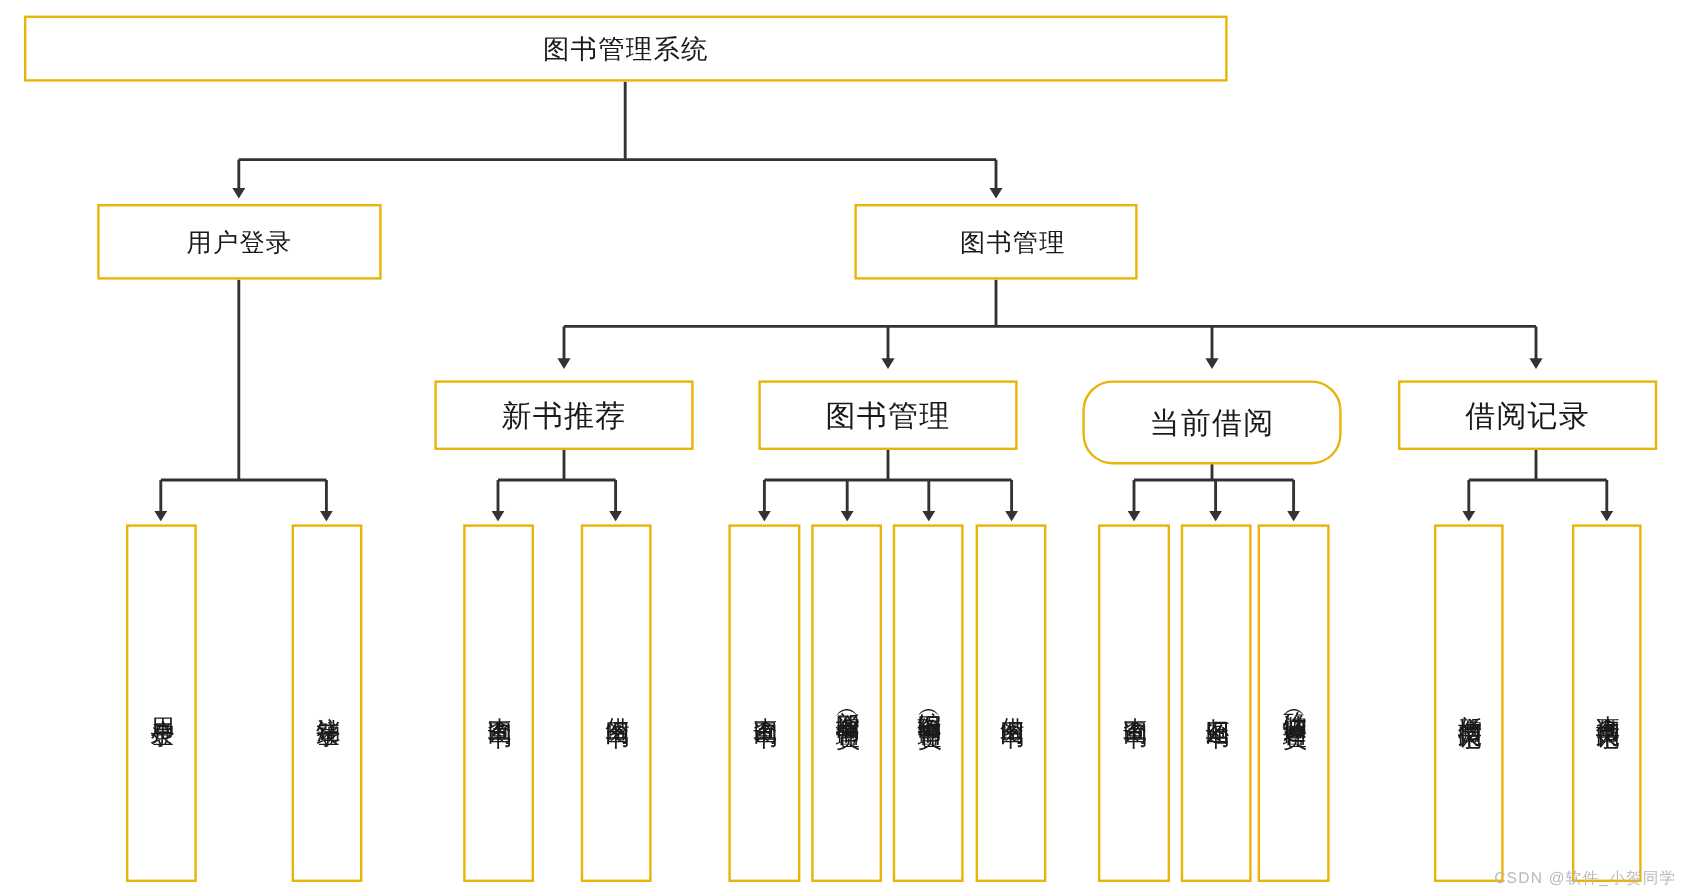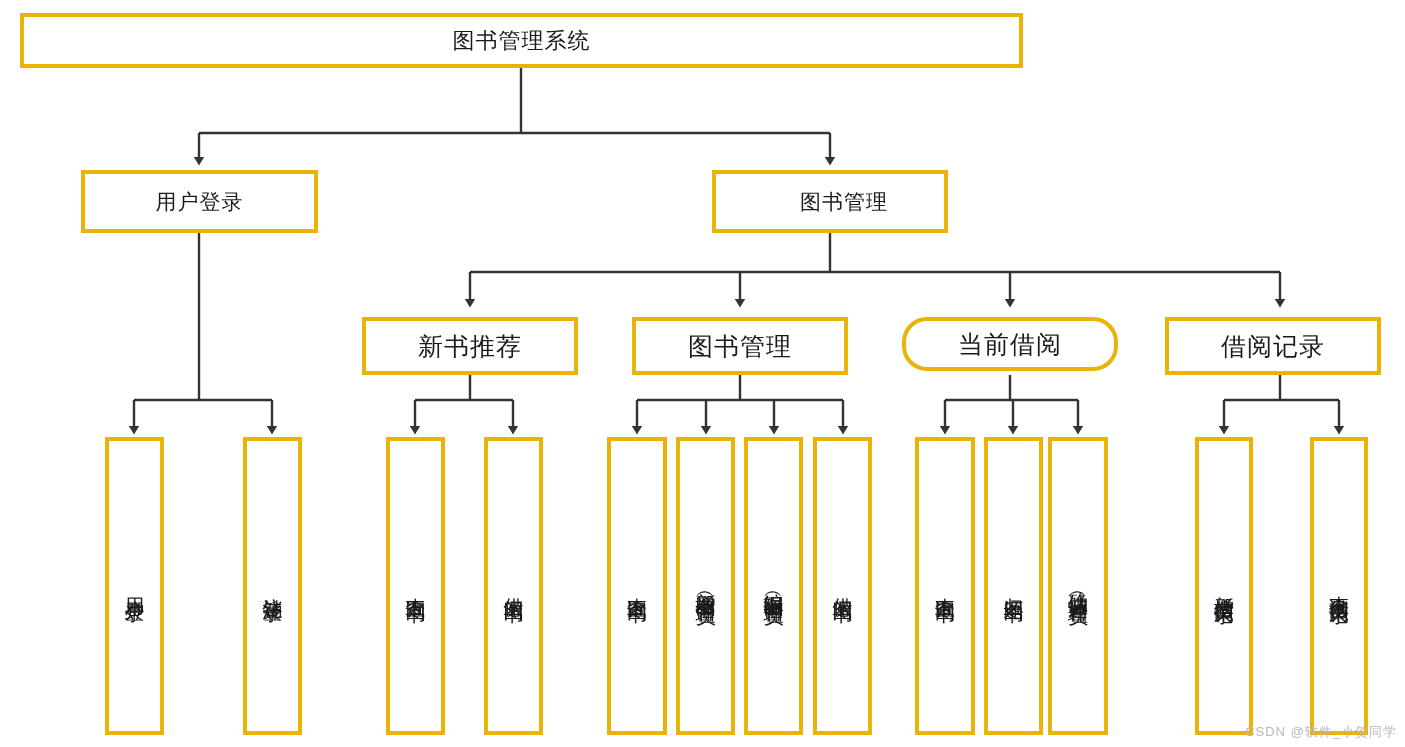--- a/index.html
+++ b/index.html
@@ -22,21 +22,21 @@
     left: 0;
     top: 0;
     width: 1405px;
     height: 747px;
     pointer-events: none;
   }
   .node {
     position: absolute;
     box-sizing: border-box;
     background: #ffffff;
-    border: 4px solid #eab308;
+    border: 2px solid #eab308;
     display: flex;
     align-items: center;
     justify-content: center;
     color: #1a1a1a;
   }
   .node.root {
     font-size: 22px;
   }
   .node.lvl2 {
     font-size: 21px;
@@ -134,21 +134,21 @@
   <div class="node lvl2" style="left:712px; top:170px; width:236px; height:63px;padding-left:28px;">
     <span class="hlabel">图书管理</span>
   </div>
 
   <div class="node lvl3" style="left:362px; top:317px; width:216px; height:58px;">
     <span class="hlabel">新书推荐</span>
   </div>
   <div class="node lvl3" style="left:632px; top:317px; width:216px; height:58px;">
     <span class="hlabel">图书管理</span>
   </div>
-  <div class="node lvl3" style="left:902px; top:317px; width:216px; height:54px;border-radius:25px;">
+  <div class="node lvl3" style="left:902px; top:317px; width:216px; height:70px;border-radius:25px;">
     <span class="hlabel">当前借阅</span>
   </div>
   <div class="node lvl3" style="left:1165px; top:317px; width:216px; height:58px;">
     <span class="hlabel">借阅记录</span>
   </div>
 
   <div class="node leaf" style="left:105px; top:437px; width:59px; height:298px;">
     <span class="vlabel">用户登录</span>
   </div>
   <div class="node leaf" style="left:243px; top:437px; width:59px; height:298px;">

